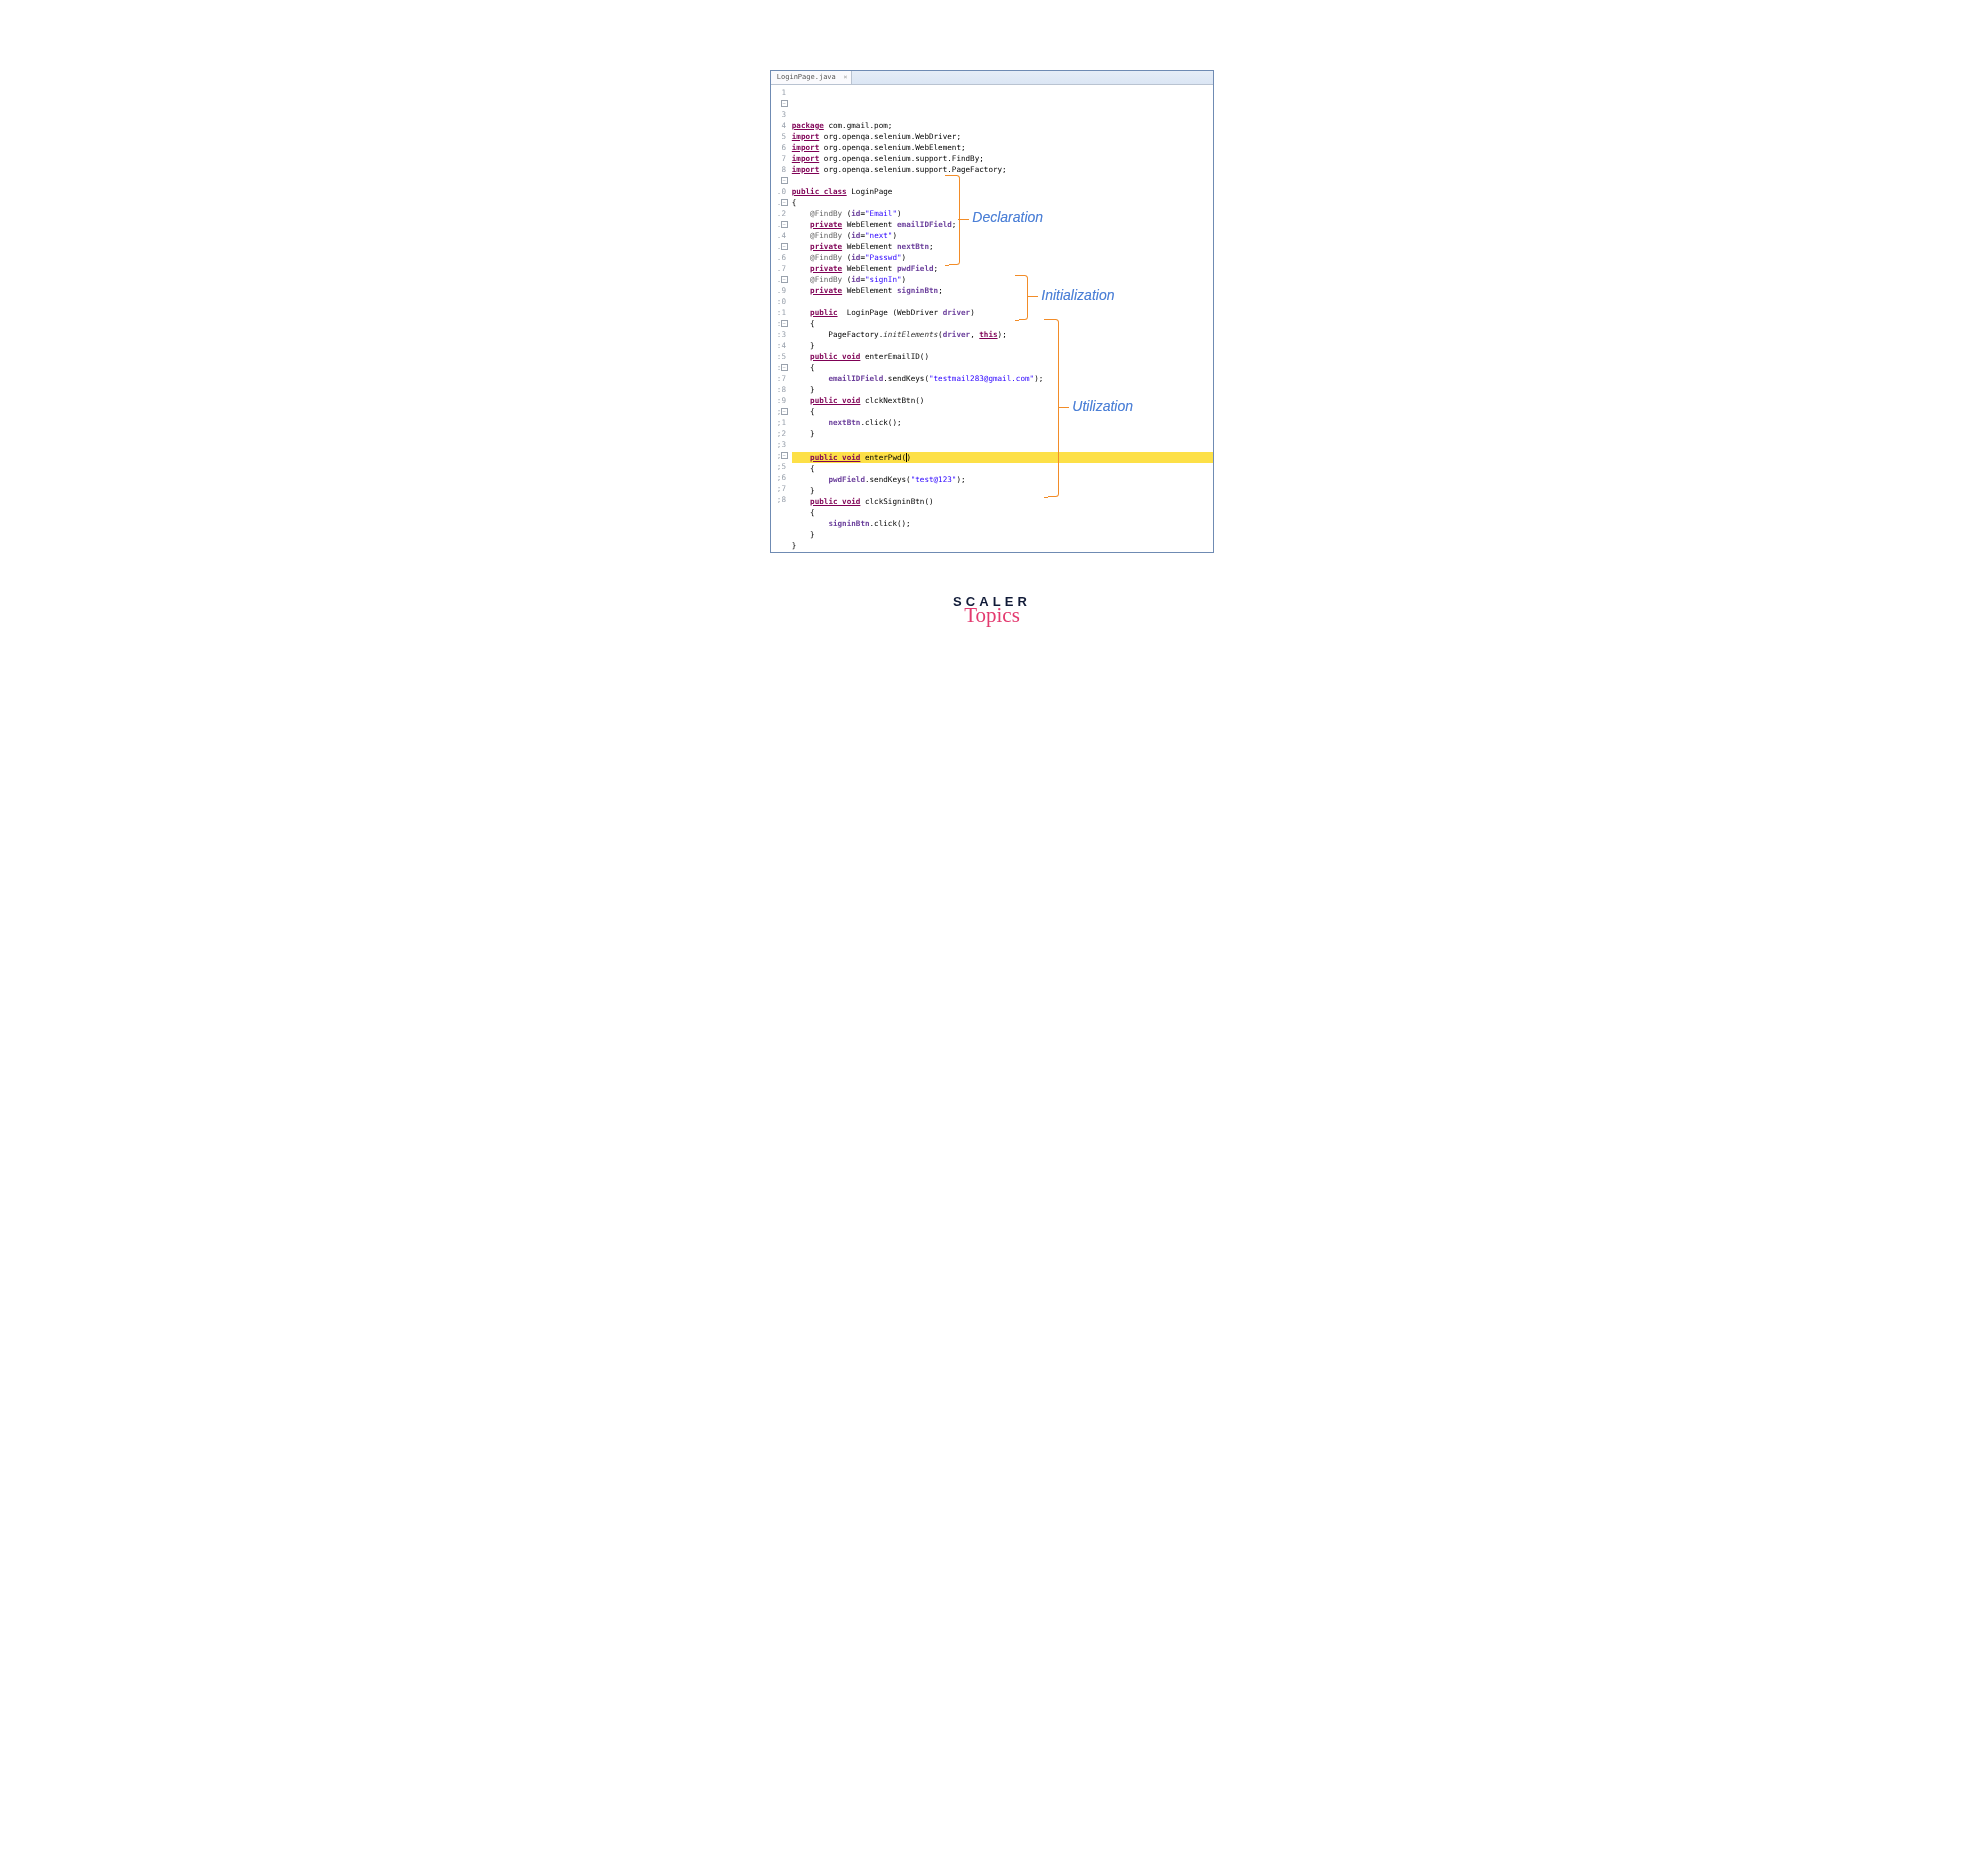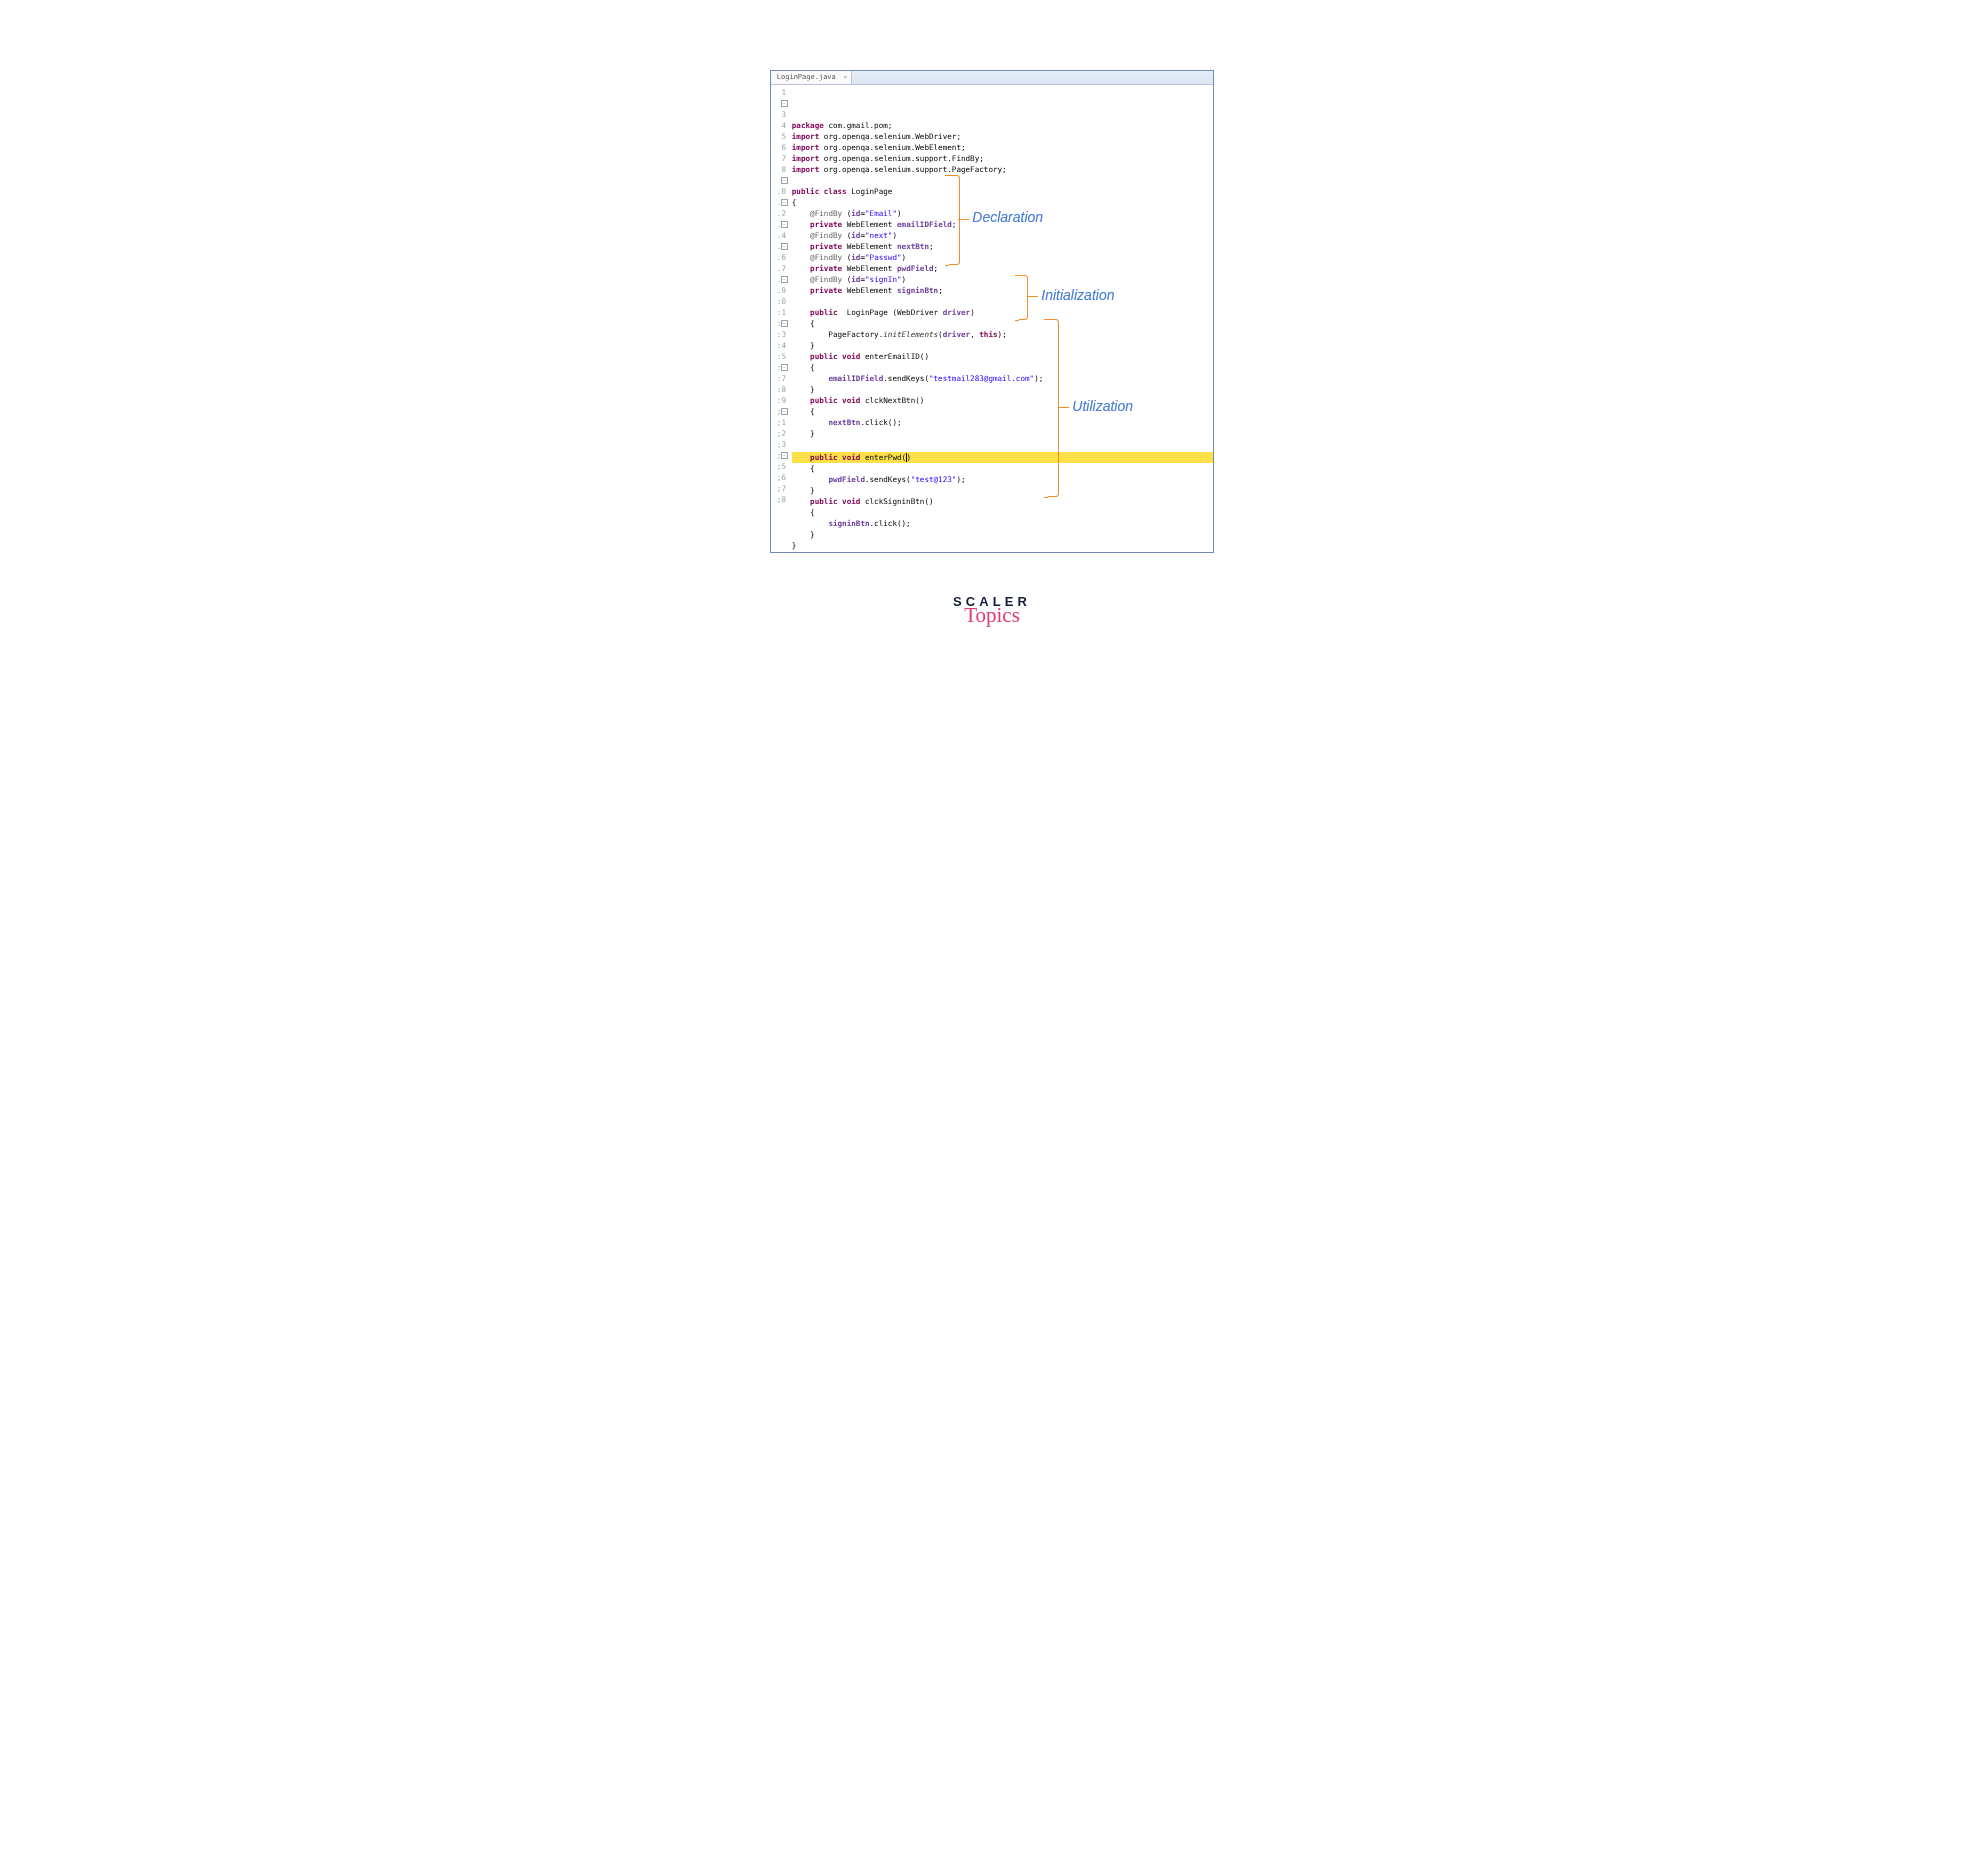--- a/index.html
+++ b/index.html
@@ -65,21 +65,21 @@
   }
   .code{
     flex:1;
     padding:1.2px 0 1.2px 3.5px;
     white-space:pre;
     position:relative;
   }
   .cl{height:11px;}
   .cl.hl{background:#fde047;margin-top:13px;}
   
-  .kw{color:#7f0055;font-weight:bold;}
+  .kw{color:#7f0055;font-weight:bold;text-decoration:underline;}
   .ann{color:#646464;}
   .str{color:#2a00ff;}
   .var{color:#6a3e9b;font-weight:bold;}
   .mth{font-style:italic;}
   .pln,.pun{color:#000;}
   .cur{border-right:0.6px solid #000;margin-left:-0.6px;}
 
   
   .annot-layer{
     position:absolute;

